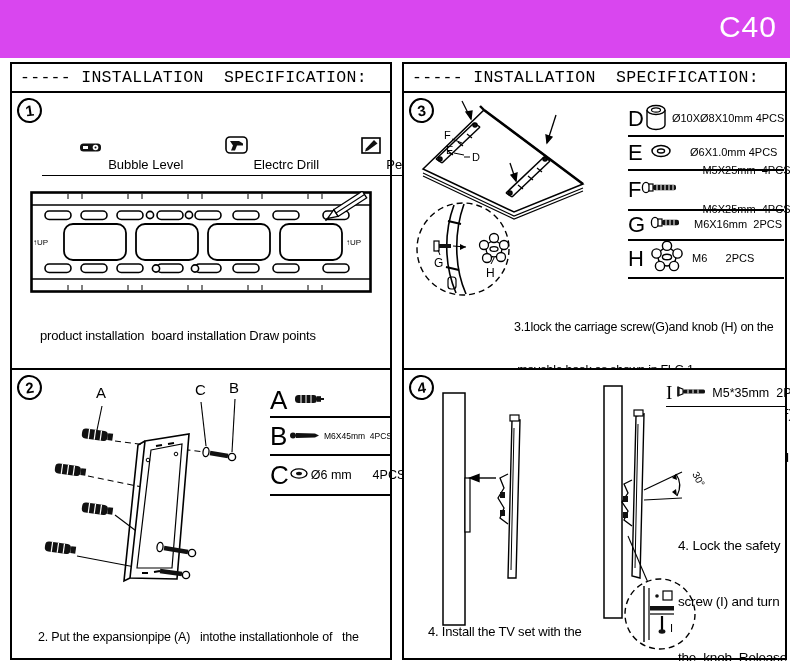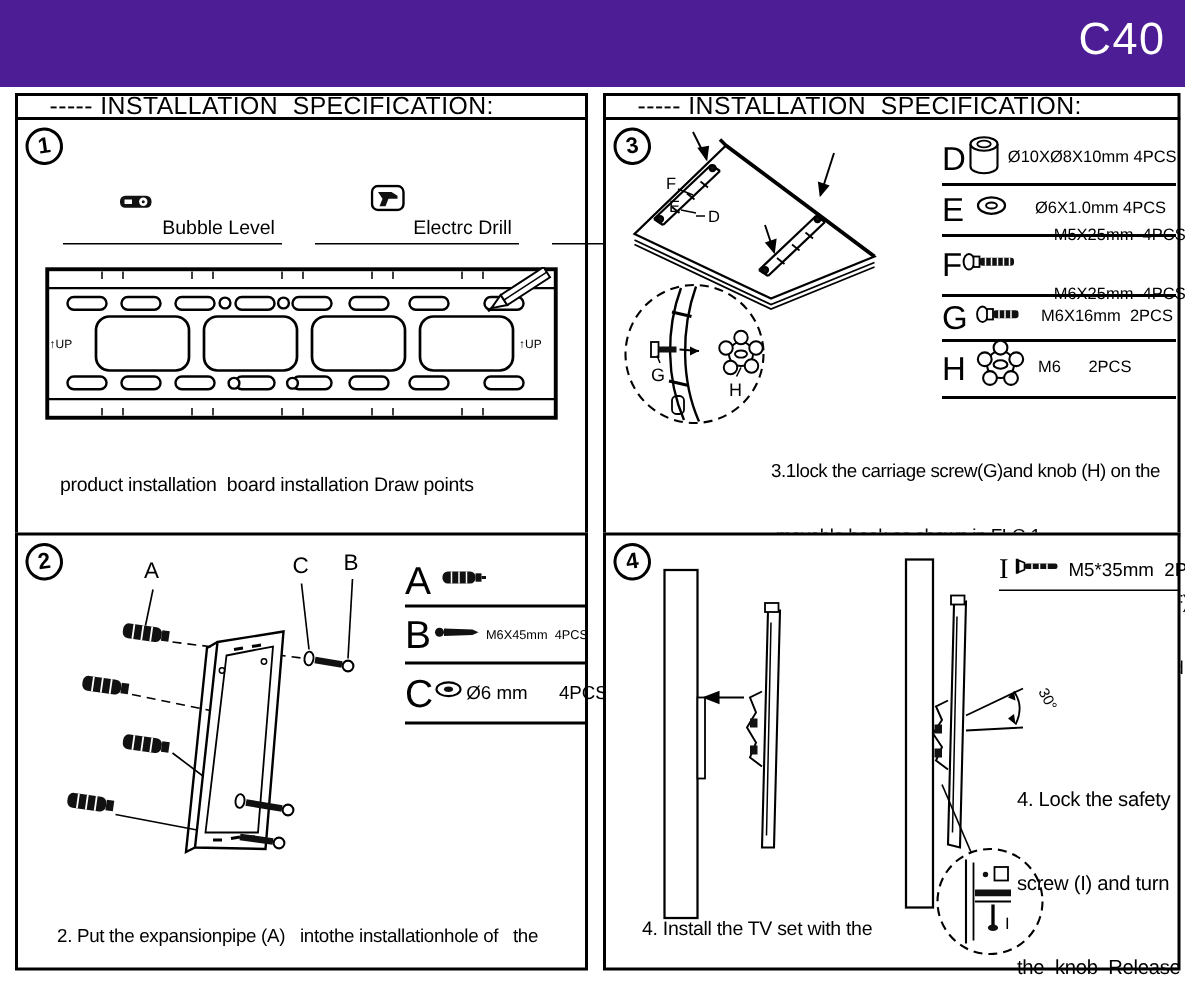--- a/index.html
+++ b/index.html
@@ -1,37 +1,37 @@
 <!DOCTYPE html>
 <html><head>
 <meta charset="utf-8">
 <style>
   * { margin:0; padding:0; box-sizing:border-box; }
   html,body { width:790px; height:661px; }
   body { background:#fff; color:#000; font-family:"Liberation Sans", sans-serif; position:relative; overflow:hidden; }
 
-  .topbar { position:absolute; left:0; top:0; width:790px; height:58px; background:#4c1d95; }
+  .topbar { position:absolute; left:0; top:0; width:790px; height:58px; background:#d946ef; }
   .model  { position:absolute; right:13px; top:10px; font-size:30px; color:#fff; letter-spacing:1px; }
 
   .col { position:absolute; top:62px; }
   .col-left  { left:10px;  width:382px; }
   .col-right { left:402px; width:385px; }
 
-  .title-box { border:2.5px solid #000; height:18px; display:flex; align-items:center;
-               padding-left:21px; font-size:16.5px; white-space:pre; letter-spacing:.3px; }
+  .title-box { border:2.5px solid #000; height:31px; display:flex; align-items:center;
+               padding-left:8px; font-size:16.5px; white-space:pre; letter-spacing:.3px;font-family:Liberation Mono, monospace; }
   .stepbox { border:2.5px solid #000; margin-top:-2.5px; position:relative; background:#fff; }
   .h280 { height:280px; }
   .h292 { height:292px; }
 
   .numcircle { position:absolute; left:5px; top:5px; width:25px; height:25px;
                border:2px solid #000; border-radius:50%; display:flex; align-items:center;
                justify-content:center; font-size:15px; font-weight:bold; transform:rotate(-8deg); }
 
   
-  .tools { position:absolute; left:30px; top:28px; display:flex; gap:22px; }
+  .tools { position:absolute; left:30px; top:28px; display:flex; }
   .tool  { display:flex; align-items:flex-end; gap:5px; border-bottom:1.6px solid #000;
            padding:0 5px 3px 1px; font-size:13px; white-space:pre; }
 
   .abs { position:absolute; }
   .txt { position:absolute; font-size:13px; line-height:16px; letter-spacing:-.2px; white-space:pre; }
   .txt-sm { font-size:12.5px; line-height:14.6px; letter-spacing:-.3px; }
 
   
   .prow { display:flex; align-items:center; border-bottom:2px solid #000; }
   .pletter { font-size:26px; line-height:1; width:24px; }

